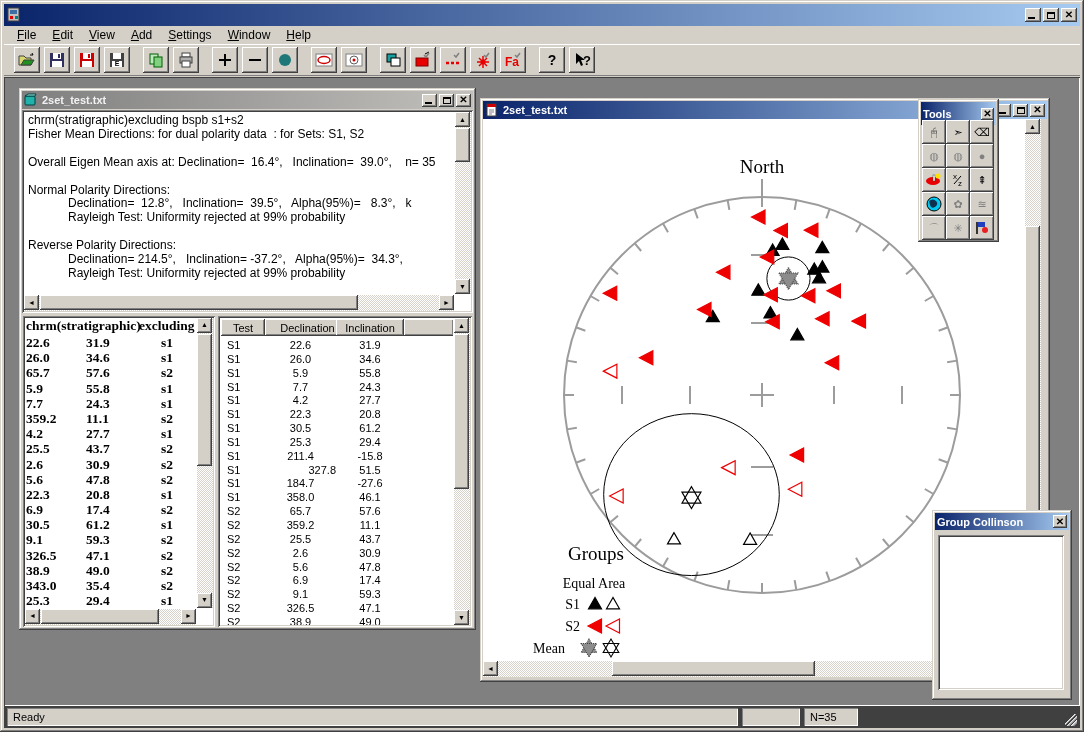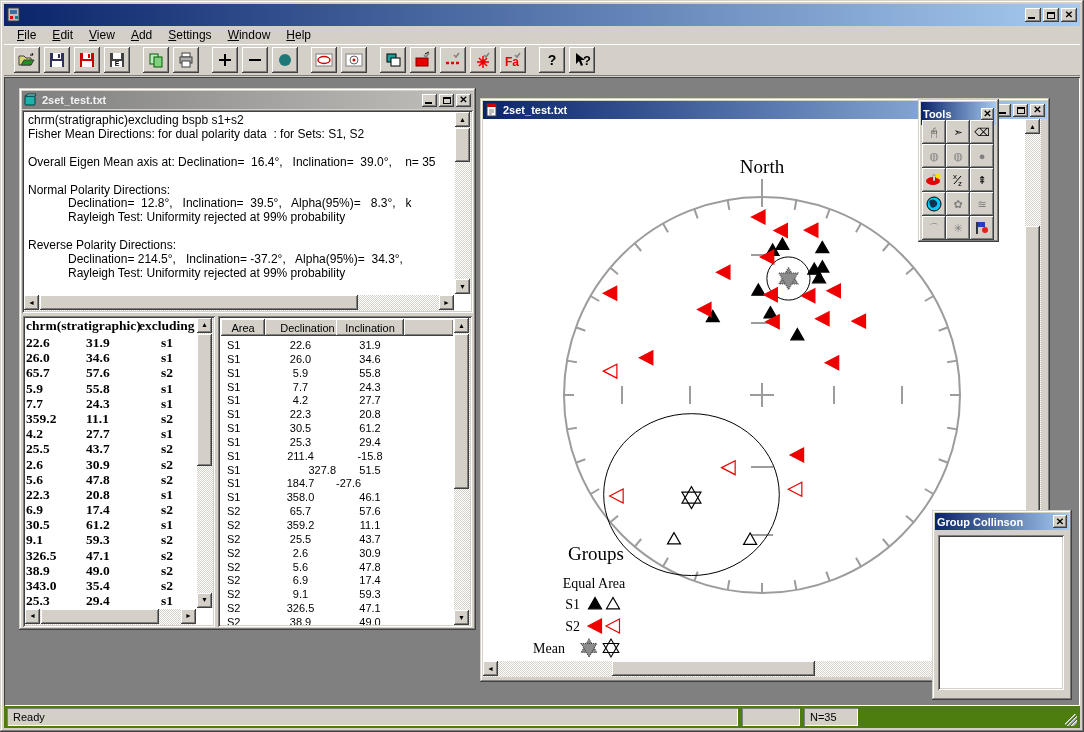--- a/index.html
+++ b/index.html
@@ -24,21 +24,21 @@
   .menu-item{padding:1px 7px;}
   .menu-item u{text-decoration:underline;}
   .toolbar{position:absolute;left:4px;right:4px;top:44px;height:32px;background:#d4d0c8;
        display:flex;align-items:center;padding-left:10px;
        box-shadow:inset 0 1px 0 #fff, inset 0 -1px 0 #808080;}
   .tb-group{display:flex;gap:4px;margin-right:13px;align-items:center;}
   .tb-btn{width:26px;height:26px;background:#d4d0c8;display:flex;align-items:center;justify-content:center;
        box-shadow:inset -1px -1px 0 #404040, inset 1px 1px 0 #fff, inset -2px -2px 0 #808080, inset 2px 2px 0 #d4d0c8;}
   .mdi{position:absolute;left:4px;right:4px;top:77px;height:629px;background:#808080;
        box-shadow:inset 1px 1px 0 #404040, inset -1px -1px 0 #fff;}
-  .statusbar{position:absolute;left:4px;right:4px;bottom:4px;height:22px;background:#4d7c0f;
+  .statusbar{position:absolute;left:4px;right:4px;bottom:4px;height:22px;background:#404040;
        display:flex;align-items:center;gap:4px;padding:2px 3px 2px 3px;font-size:11px;}
   .sb-panel{height:18px;box-shadow:inset 1px 1px 0 #808080, inset -1px -1px 0 #fff;
        display:flex;align-items:center;padding:0 6px;background:#d4d0c8;white-space:nowrap;overflow:hidden;}
   .grip{margin-left:auto;width:12px;height:12px;align-self:flex-end;
        background:linear-gradient(135deg,transparent 40%,#fff 40%,#808080 50%,transparent 50%,transparent 55%,#fff 55%,#808080 68%,transparent 68%,transparent 73%,#fff 73%,#808080 88%,transparent 88%);}
   
   .win{position:absolute;background:#d4d0c8;
        box-shadow:inset -1px -1px 0 #404040, inset 1px 1px 0 #d4d0c8, inset -2px -2px 0 #808080, inset 2px 2px 0 #fff;}
   .ctitle{position:absolute;left:3px;right:3px;top:3px;height:18px;display:flex;align-items:center;
        padding:0 2px;color:#fff;font-weight:bold;font-size:11px;}
@@ -377,21 +377,21 @@
         </div>
         <div class="sbar" style="left:2px;bottom:2px;height:16px;right:19px;">
           <div class="sbtn" style="left:0;top:0;">◄</div>
           <div class="sthumb" style="left:16px;top:0;width:118px;height:15px;"></div>
           <div class="sbtn" style="right:0;top:0;">►</div>
         </div>
       </div>
 
       <div class="sunken" style="position:absolute;left:199px;top:228px;width:254px;height:311px;">
         <div id="grid-table" style="position:absolute;left:3px;top:3px;right:19px;bottom:2px;overflow:hidden;">
-            <div class="ghead" style="left: 0px; width: 44px;">Area</div>
+            <div class="ghead" style="left: 0px; width: 44px;">Test</div>
             <div class="ghead" style="left: 44px; width: 85px;">Declination</div>
             <div class="ghead" style="left: 115px; width: 68px;">Inclination</div>
             <div class="ghead" style="left: 183px; width: 50px;"></div>
             <div style="position: absolute; inset: 20px 0px 0px; overflow: hidden;">
               <div class="grow">
                 <span class="gcell" style="left: 6px;">S1</span>
                 <span class="gcell" style="left: 44px; width: 71px; text-align: center;">22.6</span>
                 <span class="gcell" style="left: 115px; width: 68px; text-align: center;">31.9</span>
               </div>
               <div class="grow">
@@ -435,21 +435,21 @@
                 <span class="gcell" style="left: 115px; width: 68px; text-align: center;">-15.8</span>
               </div>
               <div class="grow">
                 <span class="gcell" style="left: 6px;">S1</span>
                 <span class="gcell" style="left: 44px; width: 71px; text-align: right;">327.8</span>
                 <span class="gcell" style="left: 115px; width: 68px; text-align: center;">51.5</span>
               </div>
               <div class="grow">
                 <span class="gcell" style="left: 6px;">S1</span>
                 <span class="gcell" style="left: 44px; width: 71px; text-align: center;">184.7</span>
-                <span class="gcell" style="left: 115px; width: 68px; ">-27.6</span>
+                <span class="gcell" style="left: 115px; width: 68px; text-align: center;">-27.6</span>
               </div>
               <div class="grow">
                 <span class="gcell" style="left: 6px;">S1</span>
                 <span class="gcell" style="left: 44px; width: 71px; text-align: center;">358.0</span>
                 <span class="gcell" style="left: 115px; width: 68px; text-align: center;">46.1</span>
               </div>
               <div class="grow">
                 <span class="gcell" style="left: 6px;">S2</span>
                 <span class="gcell" style="left: 44px; width: 71px; text-align: center;">65.7</span>
                 <span class="gcell" style="left: 115px; width: 68px; text-align: center;">57.6</span>

